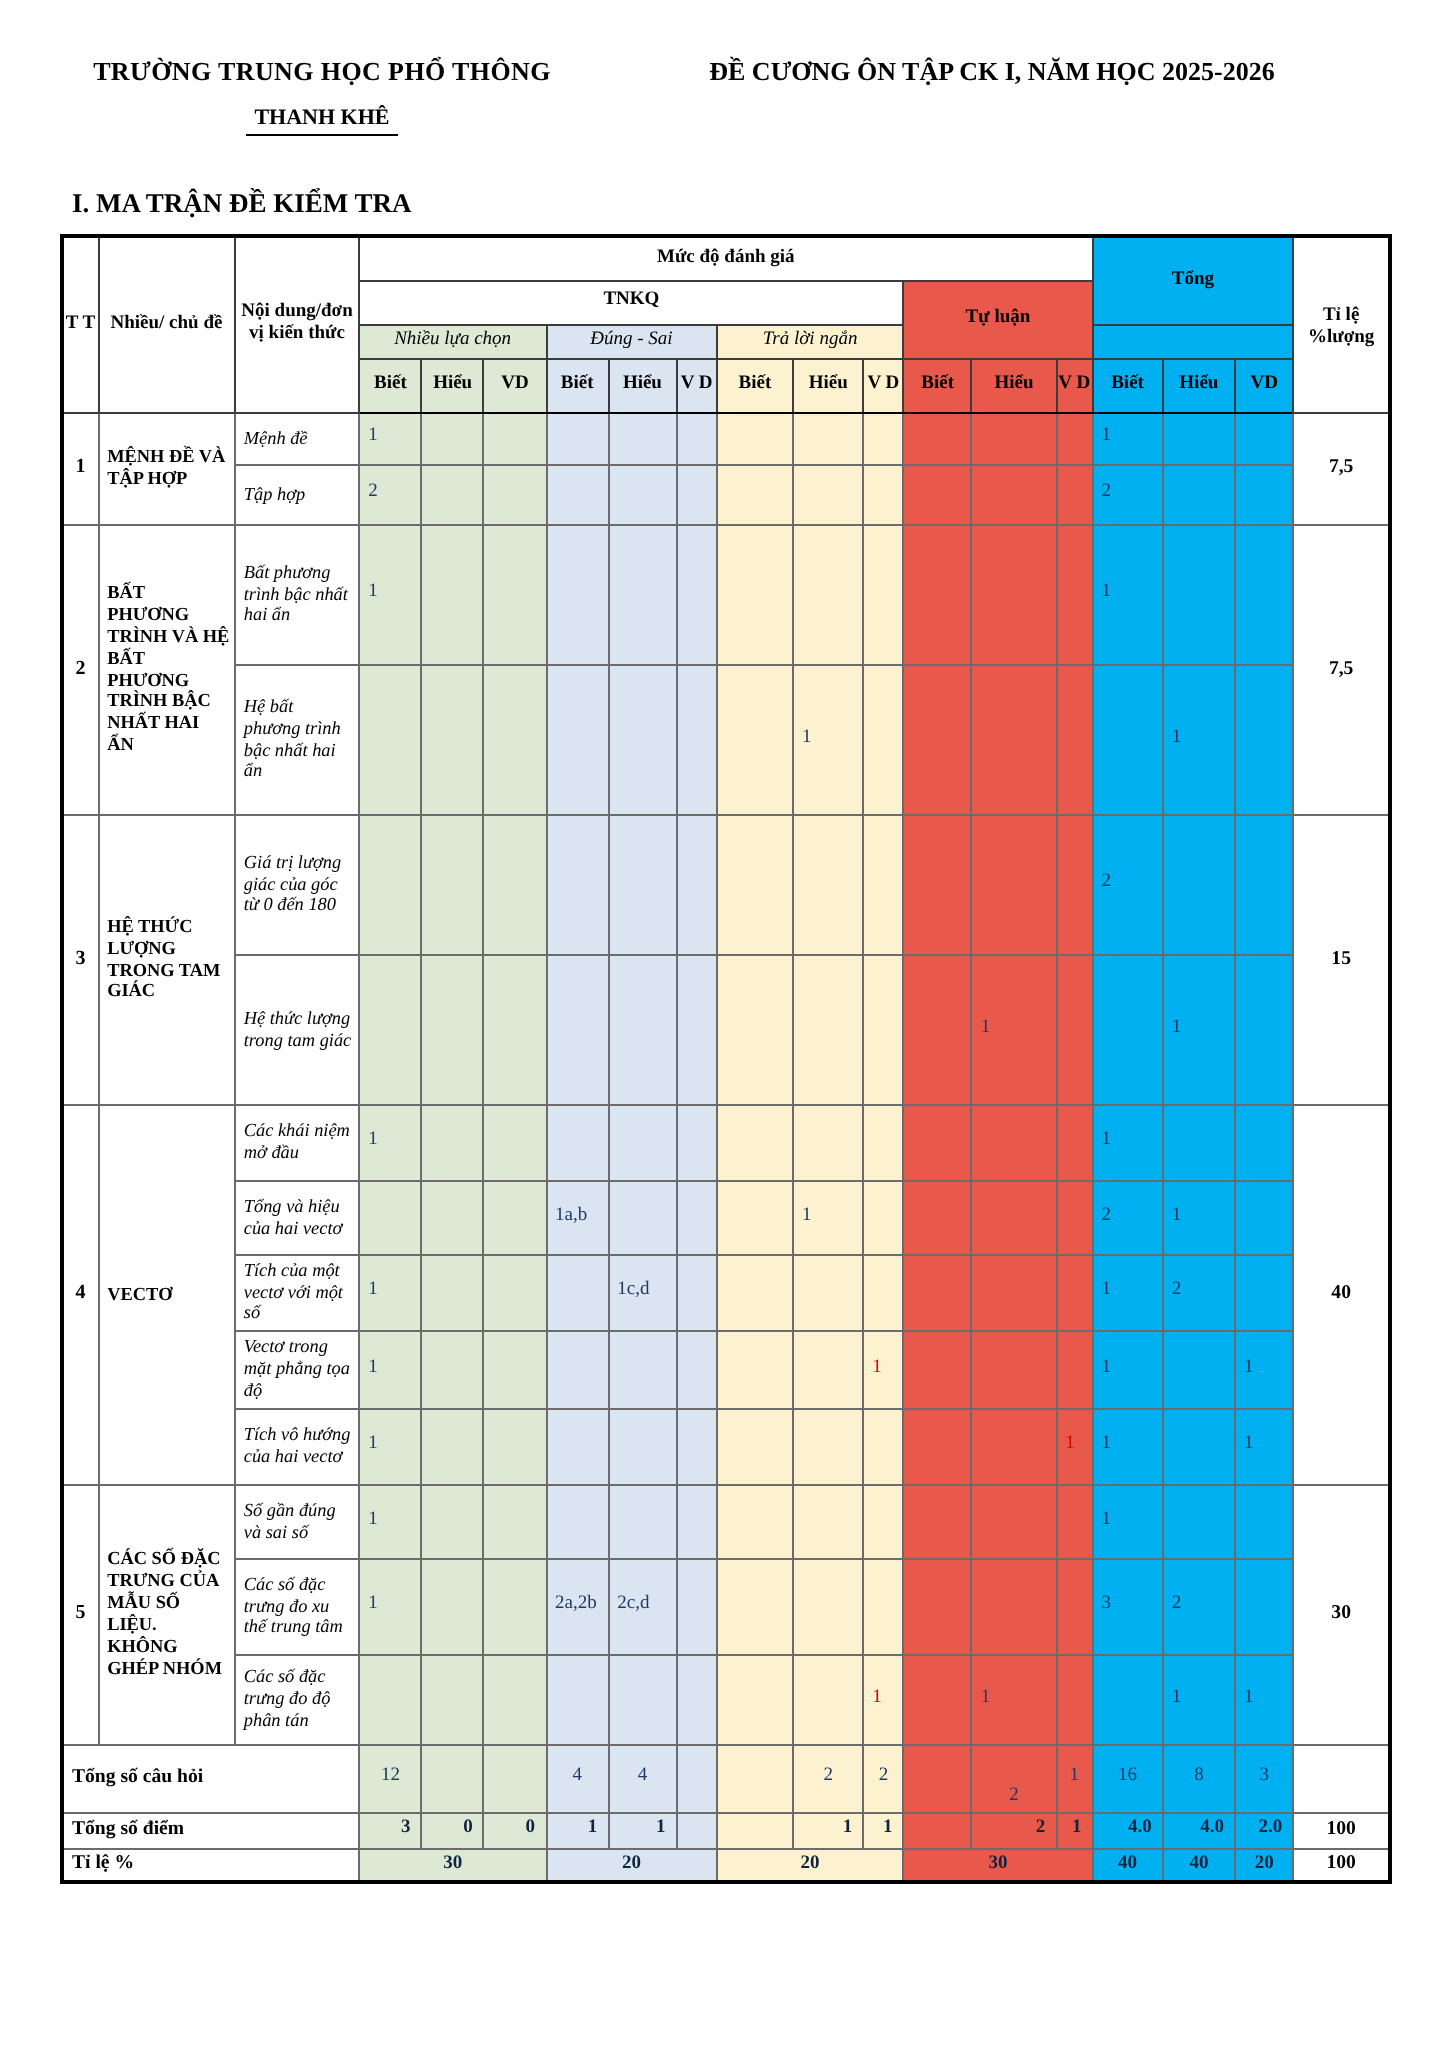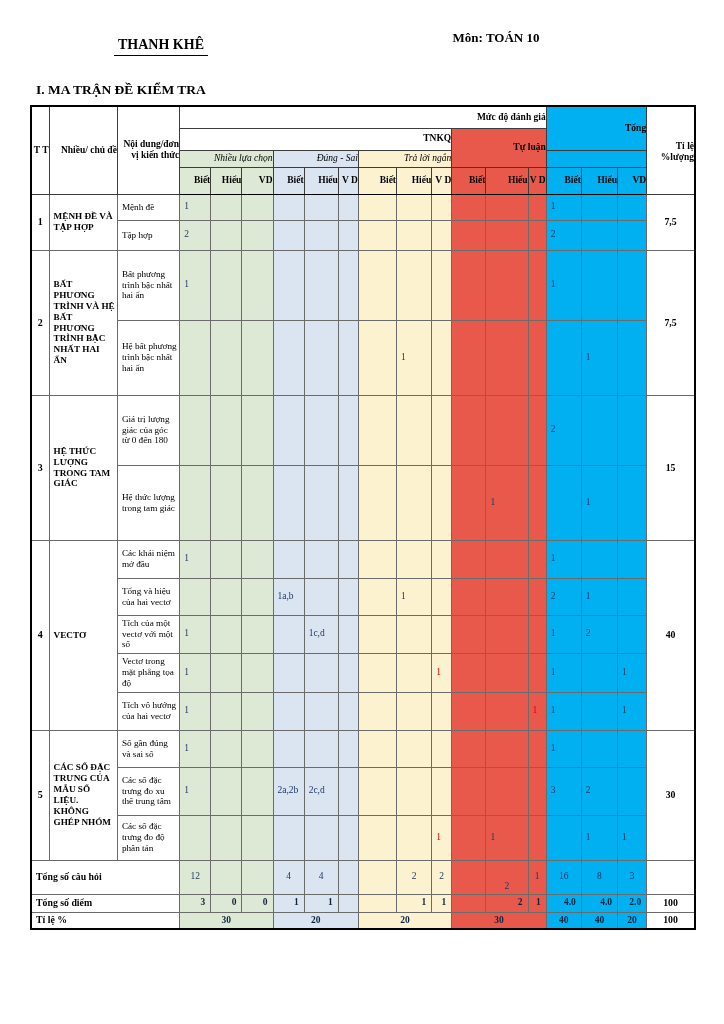--- a/index.html
+++ b/index.html
@@ -8,29 +8,29 @@
   *{box-sizing:border-box; margin:0; padding:0;}
   html,body{width:724px; background:#fff;}
   body{height:1024px; font-family:"Liberation Serif","DejaVu Serif",serif; color:#000; overflow:hidden;}
   .page{padding:28px 24px 0 30px;}
 
   
   .doc-header{display:flex; align-items:flex-start;}
   .doc-header .left{width:262px; text-align:center;}
   .doc-header .right{flex:1; text-align:center;}
   .school-name{font-weight:bold; font-size:13px; letter-spacing:.2px;}
-  .school-sub{display:inline-block; font-weight:bold; font-size:14px; margin-top:9px; padding:0 4px 2px 4px; border-bottom:1.6px solid #000;}
+  .school-sub{display:inline-block; font-weight:bold; font-size:11px; margin-top:9px; padding:0 4px 2px 4px; border-bottom:1.6px solid #000;}
   .doc-title{font-weight:bold; font-size:13px;}
   .doc-subtitle{font-weight:bold; font-size:13px; margin-top:2px;}
   .section-title{font-weight:bold; font-size:13.5px; margin:26px 0 7px 6px;}
 
   
   table.matrix{border-collapse:collapse; table-layout:fixed; width:666px; border:2px solid #000;}
   .matrix td, .matrix th{border:1px solid #6b6b6b; font-size:9px; line-height:1.18; vertical-align:middle; overflow:hidden;}
-  .matrix thead td{border-color:#3c3c3c; text-align:right; font-weight:bold; font-size:9.5px;}
+  .matrix thead td{border-color:#3c3c3c; text-align:center; font-weight:bold; font-size:9.5px;}
   .matrix thead tr.hr-bottom td{border-bottom:1.5px solid #000;margin-left:44px;}
 
   
   .w-tt{width:18px}.w-ch{width:68px}.w-nd{width:62px}
   .w-nb{width:31px}.w-nh{width:31px}.w-nv{width:31px}
   .w-db{width:31px}.w-dh{width:34px}.w-dv{width:20px}
   .w-tb{width:38px}.w-th{width:35px}.w-tv{width:20px}
   .w-lb{width:34px}.w-lh{width:42px}.w-lv{width:18px}
   .w-gb{width:35px}.w-gh{width:36px}.w-gv{width:29px}
   .w-pc{width:48px}
@@ -41,45 +41,46 @@
   .bg-tl{background:var(--c-tl);}
   .bg-tong{background:var(--c-tong);}
 
   .subtype{font-weight:normal !important; font-style:italic; font-size:9.5px;}
   .big-head{font-size:10px;}
   .tile-head{vertical-align:top; padding-top:3px;}
 
   
   td.tt-cell{text-align:center; font-weight:bold; font-size:10px;}
   td.chapter-cell{font-weight:bold; padding:2px 2px 2px 4px; font-size:9.2px; vertical-align:middle;}
-  td.content-cell{padding:2px 2px 2px 4px; font-size:9.2px;}
+  td.content-cell{padding:2px 2px 2px 4px; font-size:9.2px;font-style:italic;}
   td.vcell{padding-left:4px; font-size:9.5px; color:#1f3864;}
   td.vcell.red{color:var(--c-red);}
   td.percent-cell{text-align:center; font-weight:bold; font-size:9.8px;}
   tr.group-start td{border-top:1.5px solid #222;}
 
   
   tr.foot td{border-top:1.5px solid #222;}
   td.foot-label{font-weight:bold; padding-left:4px; font-size:9.8px;}
   tr.foot-q td.vcell{text-align:center; padding-left:0;}
   tr.foot-q td.vbottom{vertical-align:bottom; padding-bottom:1px;}
   tr.foot-p td.vcell{text-align:right; padding:0 5px 0 0; font-weight:bold; color:#10243f;}
   tr.foot-r td.vcell{text-align:center; padding-left:0; font-weight:bold; color:#10243f;}
 </style>
 </head>
 <body>
 
 <div class="page">
 
   <div class="doc-header">
     <div class="left">
+      <div class="school-name">TRƯỜNG TRUNG HỌC PHỔ THÔNG</div>
       <span class="school-sub">THANH KHÊ</span>
     </div>
     <div class="right">
-      <div class="doc-subtitle">Môn: TOÁN 10</div>
+      <div class="doc-title">ĐỀ CƯƠNG ÔN TẬP CK I, NĂM HỌC 2025-2026</div>
     </div>
   </div>
 
   <div class="section-title">I. MA TRẬN ĐỀ KIỂM TRA</div>
 
   <table class="matrix">
     <colgroup>
       <col class="w-tt">
         <col class="w-ch">
         <col class="w-nd">

